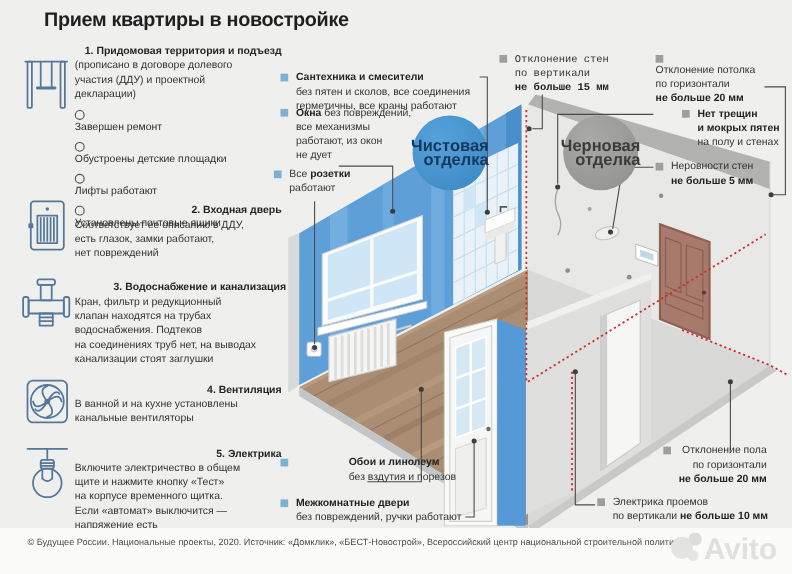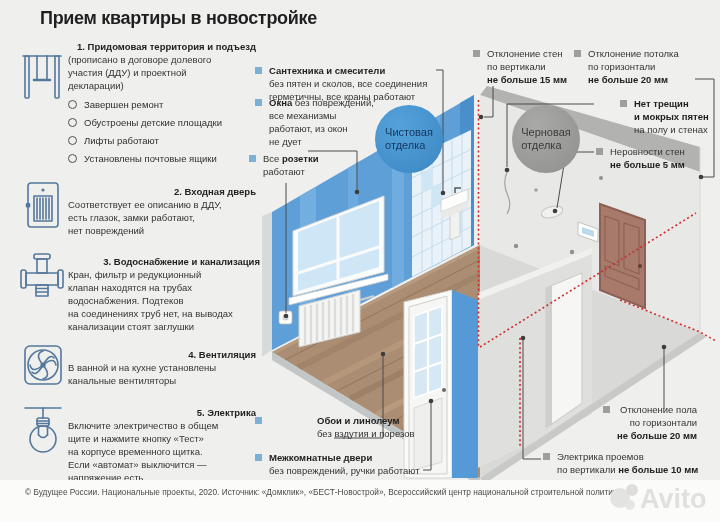--- a/index.html
+++ b/index.html
@@ -4,21 +4,21 @@
 <style>
   html,body{margin:0;padding:0;}
   body{width:720px;height:522px;position:relative;background:#eff0ee;
        font-family:"Liberation Sans",sans-serif;color:#2e2e2e;overflow:hidden;}
   .abs{position:absolute;}
   
   #title{left:40px;top:8px;font-size:18px;font-weight:bold;color:#1f1f1f;letter-spacing:-0.3px;}
   
   .sec-title{font-size:9.5px;font-weight:bold;color:#222;line-height:13px;text-align:right;}
   .sec-body{font-size:9.5px;line-height:13px;white-space:pre-line;color:#333;}
-  .check-row{display:flex;align-items:flex-start;margin-top:5px;}
+  .check-row{display:flex;align-items:flex-start;margin-top:5px;flex-direction:column;}
   .check-circle{width:7px;height:7px;border:1.4px solid #4f4f4f;border-radius:50%;margin:2px 7px 0 0;flex:none;background:transparent;}
   .check-label{font-size:9.5px;line-height:13px;}
   
   .callout{display:flex;align-items:flex-start;}
   .marker{width:7px;height:7px;margin:3px 7px 0 0;flex:none;}
   .marker.blue{background:#7db1d4;}
   .marker.gray{background:#9e9e9e;}
   .callout-text{font-size:9.5px;line-height:13px;white-space:pre-line;color:#333;}
   .callout-text .b{font-weight:bold;color:#222;}
   
@@ -27,29 +27,29 @@
   #sec2-icon{left:19px;top:252px;} #sec2-text{left:68px;top:255px;width:192px;}
   #sec3-icon{left:23px;top:344px;} #sec3-text{left:68px;top:348px;width:188px;}
   #sec4-icon{left:23px;top:405px;} #sec4-text{left:68px;top:406px;width:188px;}
   
   #mc0{left:255px;top:41px;width:195px;margin-top:23px;}
   #mc1{left:255px;top:96px;width:160px;}
   #mc2{left:249px;top:152px;width:160px;}
   #mc3{left:255px;top:414px;width:180px;gap:48px;}
   #mc4{left:255px;top:451px;width:190px;}
   
-  #rc0{left:473px;top:47px;width:130px;}
-  #rc1{left:574px;top:47px;width:124px;}
+  #rc0{left:454px;top:47px;width:130px;font-family:Liberation Mono, monospace;}
+  #rc1{left:596px;top:47px;width:124px;flex-direction:column;}
   #rc2{left:620px;top:97px;width:124px;}
   #rc3{left:596px;top:145px;width:124px;}
   #rc4{left:603px;top:403px;width:117px;text-align:right;}
   #rc5{left:543px;top:450px;width:177px;}
   
-  .room-circle{width:68px;height:68px;border-radius:50%;text-align:left;
-    font-size:11px;font-weight:normal;line-height:13px;white-space:pre-line;
+  .room-circle{width:68px;height:68px;border-radius:50%;text-align:right;
+    font-size:15px;font-weight:bold;line-height:13px;white-space:pre-line;
     display:flex;align-items:center;justify-content:center;}
   #circle-finished{left:375px;top:105px;background:radial-gradient(circle at 35% 30%,#55a2db,#3a86c2);color:#15375c;}
   #circle-rough{left:512px;top:105px;background:radial-gradient(circle at 35% 30%,#a9a9a7,#8f8f8d);color:#3b3b3b;}
   
   #footer-band{left:0;top:480px;width:720px;height:42px;background:#fbfbf9;}
   #footer-credit{left:25px;top:487px;font-size:8.3px;color:#4a4a4a;width:600px;}
   #watermark{right:4px;top:478px;}
   #watermark text{font-family:"Liberation Sans",sans-serif;}
   svg{display:block;}
   .icon svg{stroke:#54779c;fill:none;stroke-width:1.6;stroke-linecap:round;stroke-linejoin:round;}

